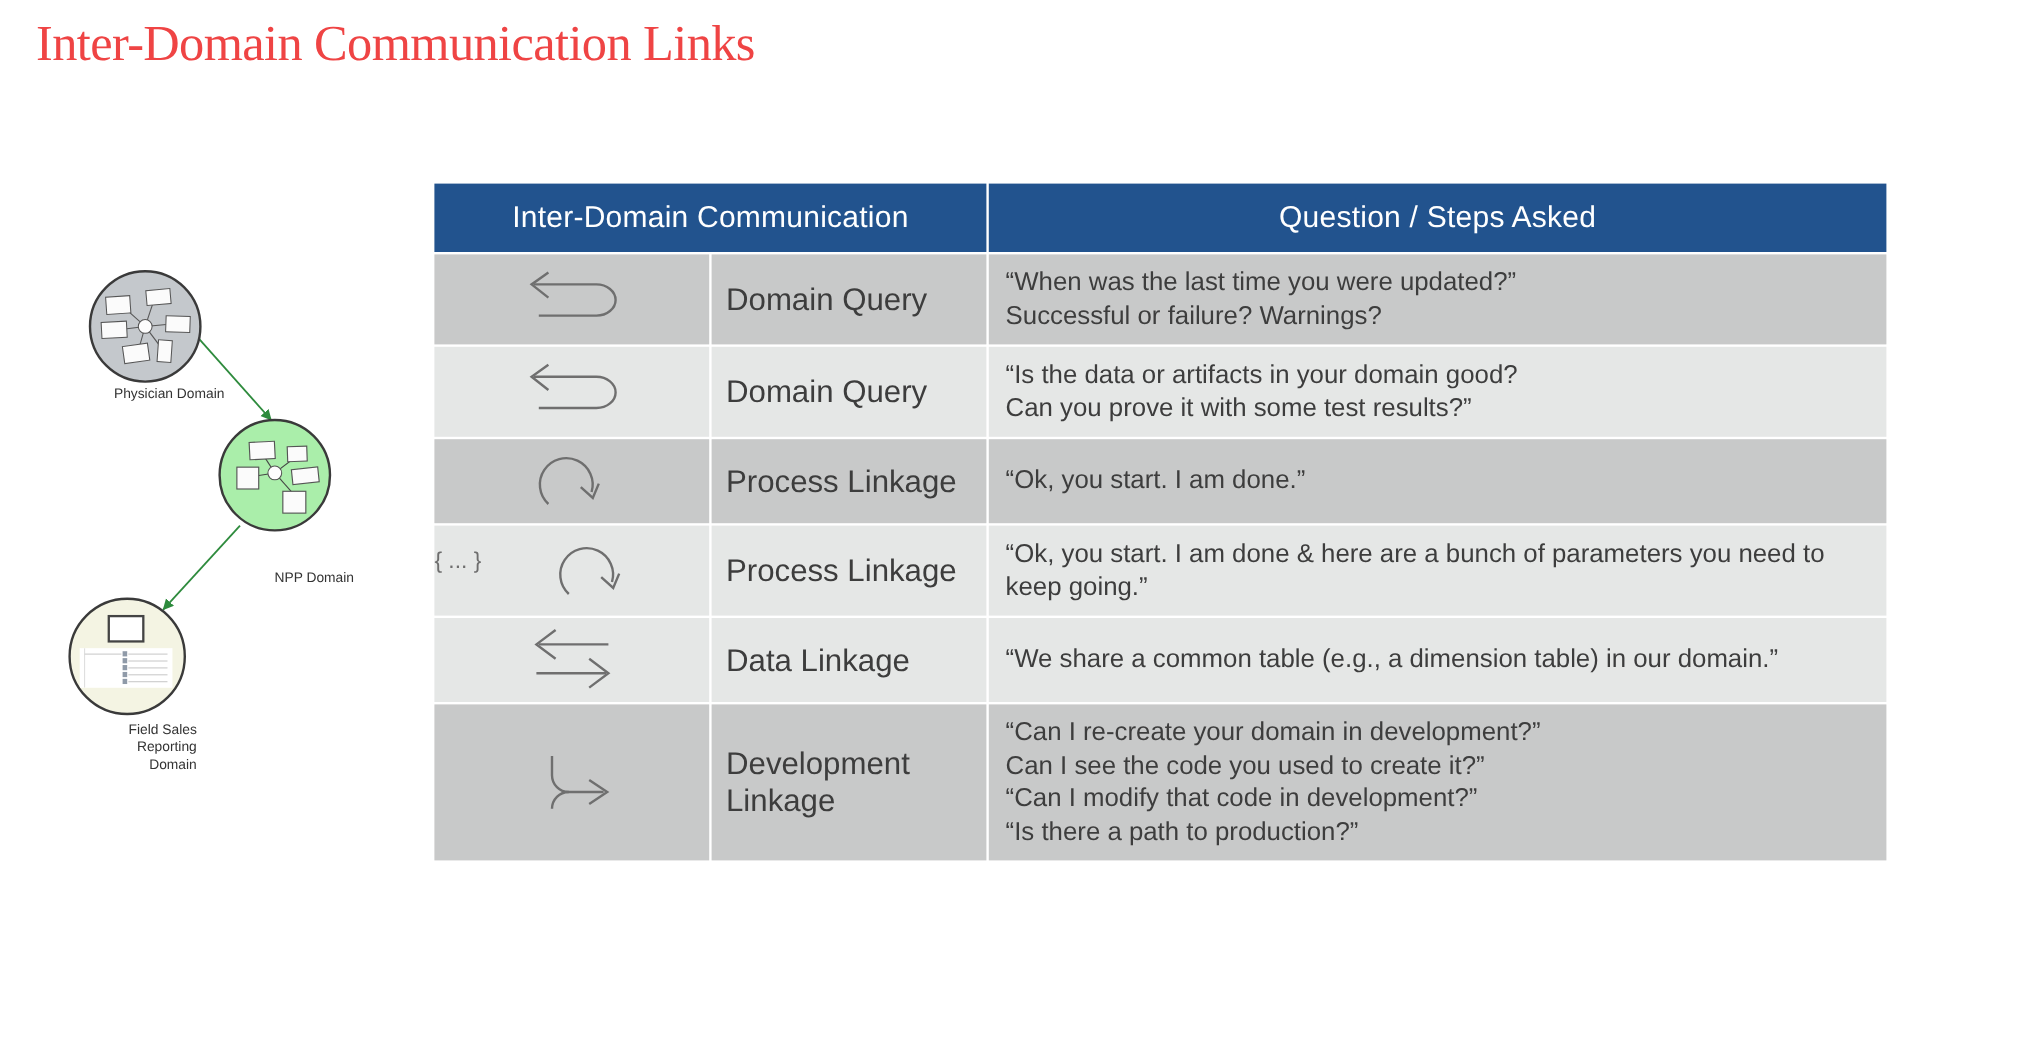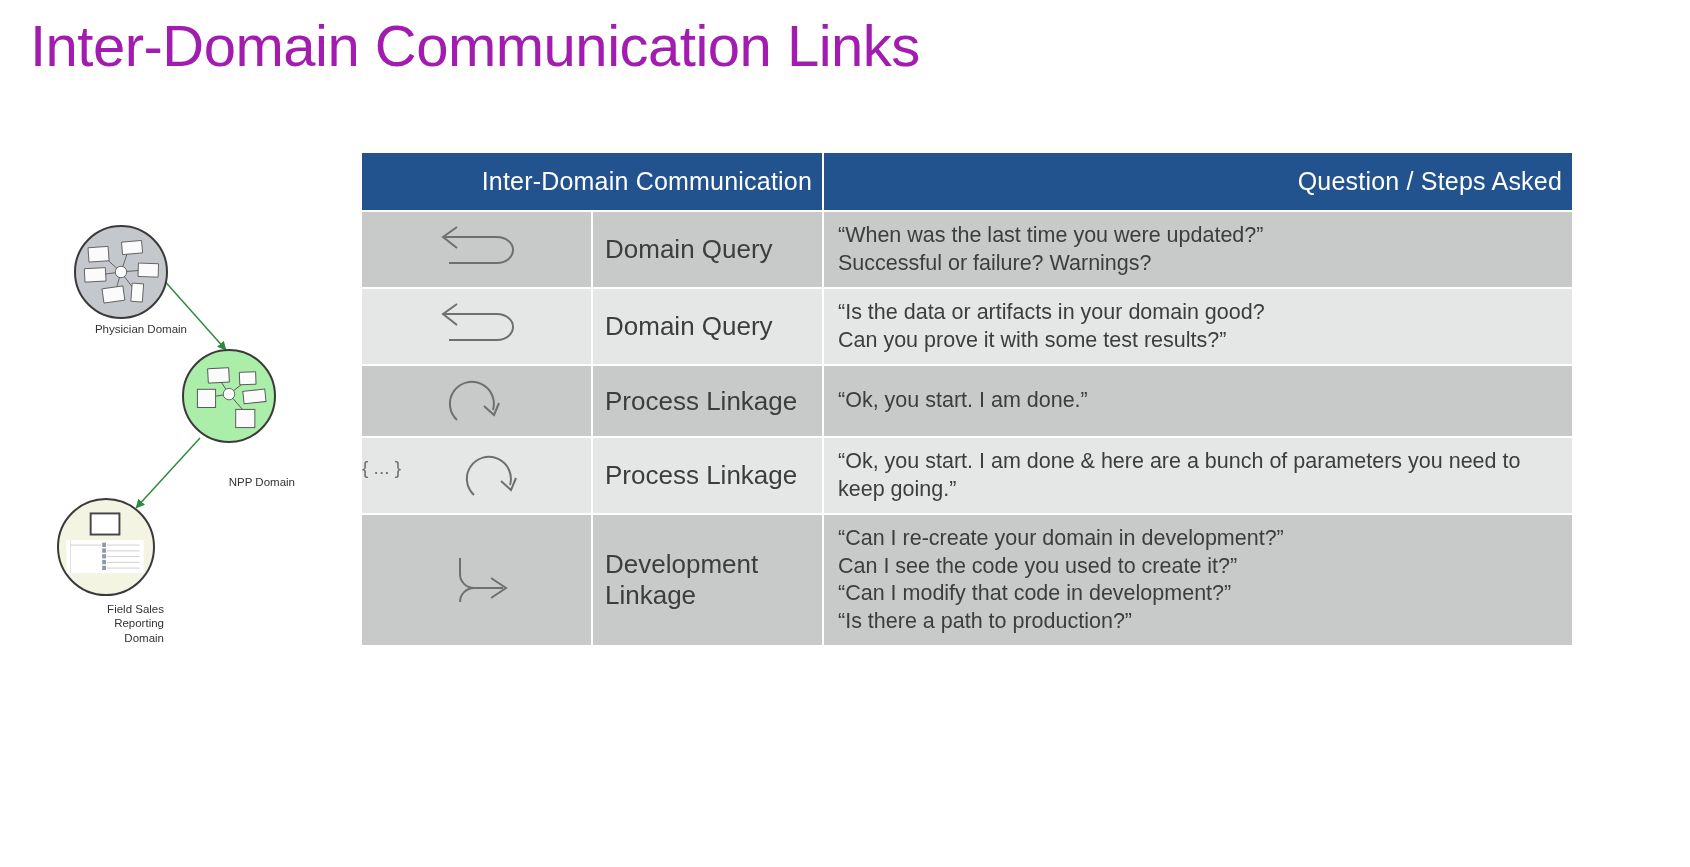--- a/index.html
+++ b/index.html
@@ -13,26 +13,27 @@
     font-family: "Liberation Sans", sans-serif;
     overflow: hidden;
     position: relative;
   }
 
   
   .page-title {
     position: absolute;
     left: 30px;
     top: 14px;
-    font-size: 58px;
+    font-size: 42px;
     font-weight: 500;
     letter-spacing: -0.5px;
-    color: #a21caf;
+    color: #ef4444;
     line-height: 1.1;
     white-space: nowrap;
+    font-family: Liberation Serif, serif;
   }
 
   
   .diagram {
     position: absolute;
     left: 0px;
     top: 210px;
     width: 350px;
     height: 500px;
   }
@@ -87,21 +88,21 @@
     border-collapse: separate;
     border-spacing: 2px 2px;
     table-layout: fixed;
   }
   .comm-table th {
     background: #22538E;
     color: #ffffff;
     font-size: 25px;
     font-weight: 400;
     padding: 14px 10px;
-    text-align: right;
+    text-align: center;
     letter-spacing: 0.2px;
   }
   .comm-table th.th-left { width: 440px; }
   .comm-table th.th-right { width: 728px; }
 
   .comm-table td {
     vertical-align: middle;
     font-size: 0;
     padding: 0;
   }
@@ -278,20 +279,32 @@
             <path d="M16 48 A22 22 0 1 1 52 38" fill="none" stroke="#6f6f6f" stroke-width="2"></path>
             <path d="M43 34 L53 43 L58 31" fill="none" stroke="#6f6f6f" stroke-width="2"></path>
           </svg>
         </div>
       </td>
       <td class="cell-name">Process Linkage</td>
       <td class="cell-question">“Ok, you start. I am done &amp; here are a bunch of parameters you need to keep going.”</td>
     </tr>
 
 
+    <tr class="row-light">
+      <td class="cell-icon">
+        <svg class="icon-svg" width="100" height="58" viewBox="0 0 100 58">
+          <line x1="22" y1="16" x2="80" y2="16" stroke="#6f6f6f" stroke-width="2"></line>
+          <path d="M36 4 L20 16 L36 28" fill="none" stroke="#6f6f6f" stroke-width="2"></path>
+          <line x1="20" y1="40" x2="78" y2="40" stroke="#6f6f6f" stroke-width="2"></line>
+          <path d="M64 28 L80 40 L64 52" fill="none" stroke="#6f6f6f" stroke-width="2"></path>
+        </svg>
+      </td>
+      <td class="cell-name">Data Linkage</td>
+      <td class="cell-question">“We share a common table (e.g., a dimension table) in our domain.”</td>
+    </tr>
 
     <tr class="row-dark">
       <td class="cell-icon">
         <svg class="icon-svg" width="100" height="60" viewBox="0 0 100 60">
           <path d="M33 8 L33 24 A14 14 0 0 0 47 38 L76 38" fill="none" stroke="#6f6f6f" stroke-width="2"></path>
           <path d="M33 52 A14 14 0 0 1 47 38" fill="none" stroke="#6f6f6f" stroke-width="2"></path>
           <path d="M64 28 L79 38 L64 48" fill="none" stroke="#6f6f6f" stroke-width="2"></path>
         </svg>
       </td>
       <td class="cell-name">Development Linkage</td>

